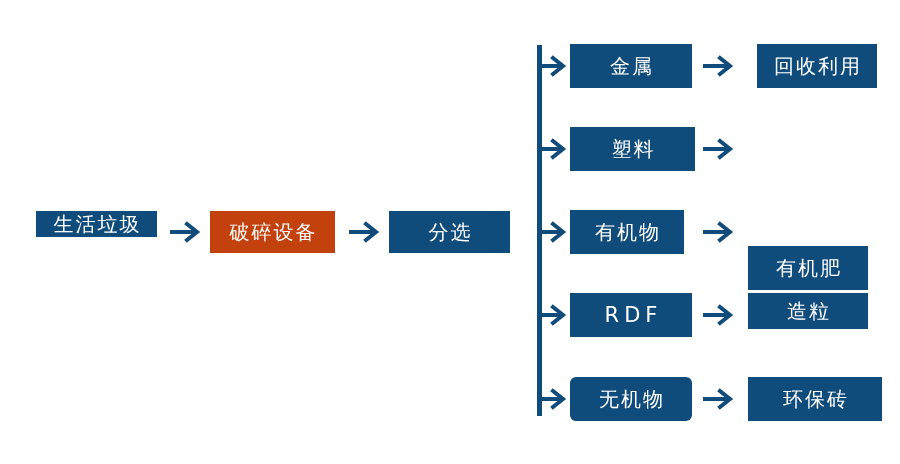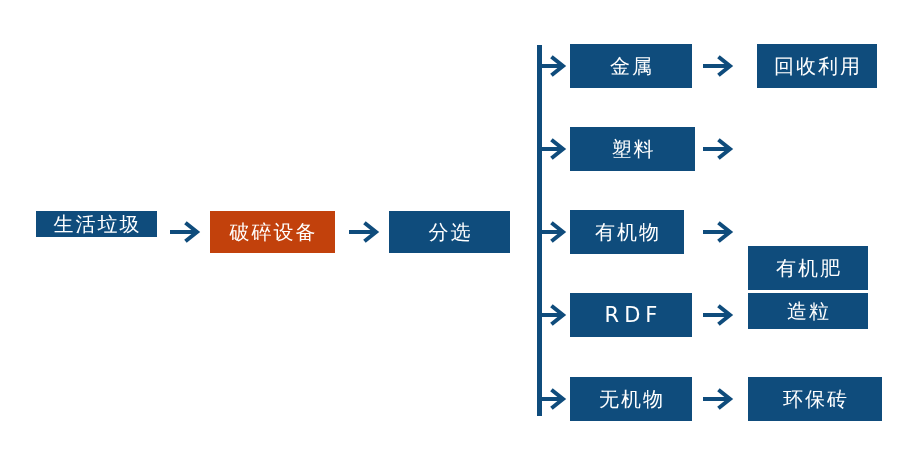--- a/index.html
+++ b/index.html
@@ -142,21 +142,21 @@
       <path d="M2 13 H23 M17 5 L27 13 L17 21" fill="none" stroke="#0f4c7c" stroke-width="4" stroke-linecap="square" stroke-linejoin="miter"></path>
     </svg>
   </div>
   <div class="node" style="left:748px; top:293px; width:120px; height:36px;">造粒</div>
 
   <div class="branch-arrow" style="left:540px; top:386px;">
     <svg viewBox="0 0 30 26" aria-hidden="true">
       <path d="M0 13 H19 M13 5 L23 13 L13 21" fill="none" stroke="#0f4c7c" stroke-width="4" stroke-linecap="square" stroke-linejoin="miter"></path>
     </svg>
   </div>
-  <div class="node" style="left:570px; top:377px; width:122px; height:44px;">无机物</div>
+  <div class="node" style="left:570px; top:377px; width:122px; height:44px;border-radius:6px;">无机物</div>
   <div class="arrow" style="left:703px; top:386px;">
     <svg viewBox="0 0 34 26" aria-hidden="true">
       <path d="M2 13 H23 M17 5 L27 13 L17 21" fill="none" stroke="#0f4c7c" stroke-width="4" stroke-linecap="square" stroke-linejoin="miter"></path>
     </svg>
   </div>
   <div class="node" style="left:748px; top:377px; width:134px; height:44px;">环保砖</div>
 
 </div>
 
 </body></html>

